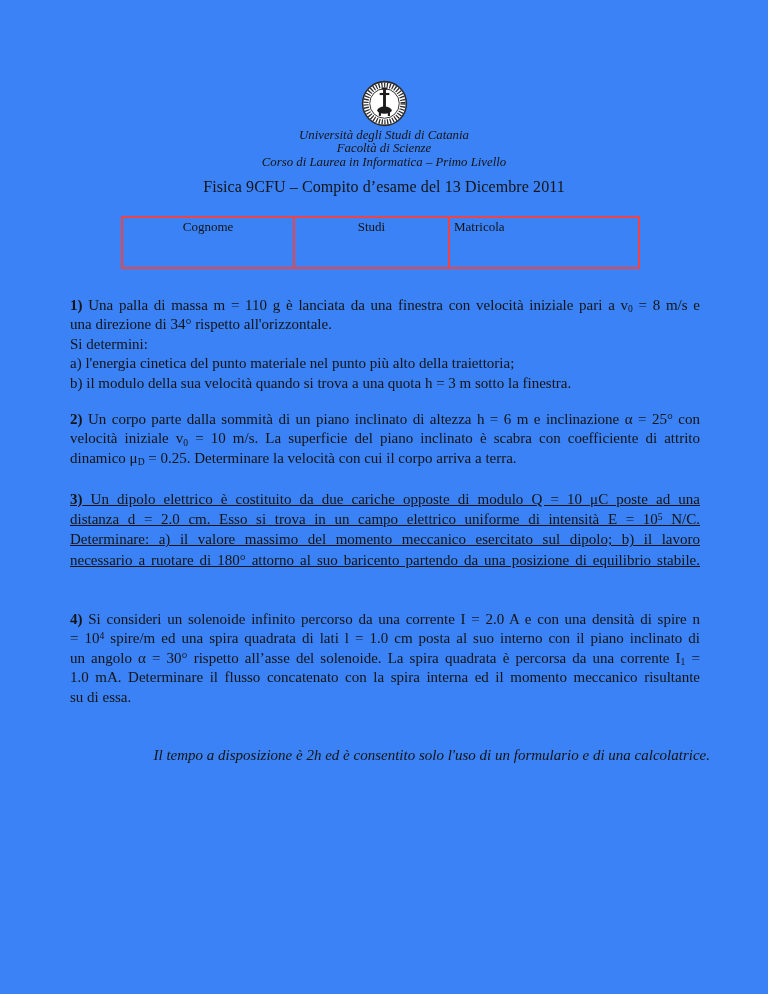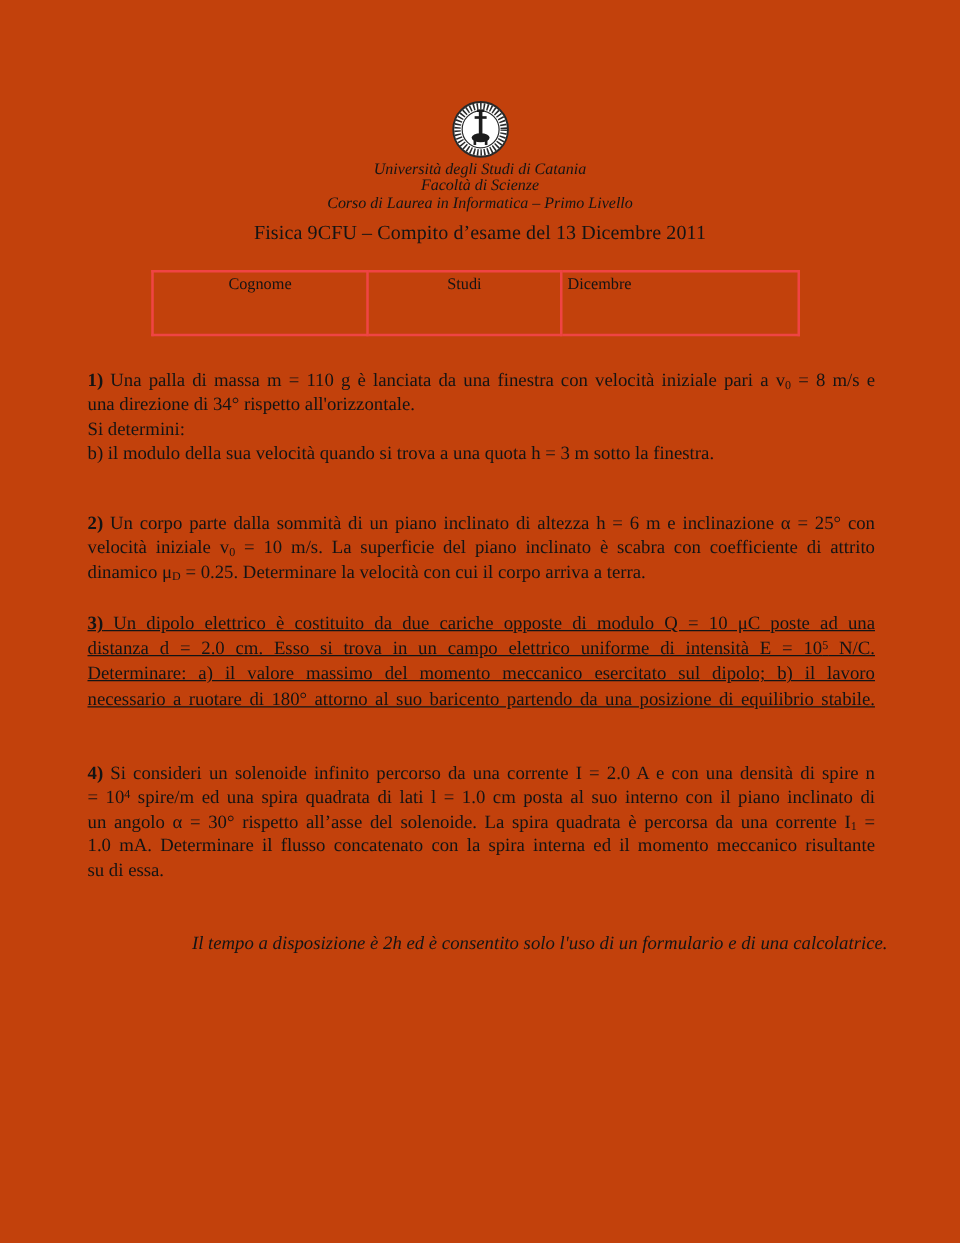--- a/index.html
+++ b/index.html
@@ -1,17 +1,17 @@
 <!DOCTYPE html>
 <html><head>
 <meta charset="utf-8">
 <style>
   html,body{margin:0;padding:0;background:#ffffff;}
   .page{
-    position:relative;width:768px;height:994px;background:#c2410c;
+    position:relative;width:768px;height:994px;background:#3b82f6;
     color:#141414;font-family:"Liberation Serif","DejaVu Serif",serif;
     overflow:hidden;
   }
   
   .hdr{position:absolute;top:80px;left:0;width:768px;text-align:center;}
   .seal{display:block;margin:0 auto 2px auto;}
   .inst{font-style:italic;font-size:12.8px;line-height:13.4px;}
   .title{font-weight:normal;font-size:16px;line-height:17px;margin-top:9px;letter-spacing:0.1px;}
   
   .stable{
@@ -70,30 +70,31 @@
     </colgroup>
     <tbody>
         <tr>
       <td class="td-center">
         <span>Cognome</span>
       </td>
       <td class="td-center">
         <span>Studi</span>
       </td>
       <td class="td-left">
-        <span>Dicembre</span>
+        <span>Matricola</span>
       </td>
     </tr>
   </tbody>
     </table>
 
   <section class="problem" id="p1" style="top:296px;">
     <div class="ln j"><b>1)</b> Una palla di massa m = 110 g è lanciata da una finestra con velocità iniziale pari a v<sub>0</sub> = 8 m/s e</div>
     <div class="ln">una direzione di 34° rispetto all'orizzontale.</div>
     <div class="ln">Si determini:</div>
+    <div class="ln">a) l'energia cinetica del punto materiale nel punto più alto della traiettoria;</div>
     <div class="ln">b) il modulo della sua velocità quando si trova a una quota h = 3 m sotto la finestra.</div>
   </section>
 
   <section class="problem" id="p2" style="top:410px;">
     <div class="ln j"><b>2)</b> Un corpo parte dalla sommità di un piano inclinato di altezza h = 6 m e inclinazione α = 25° con</div>
     <div class="ln j">velocità iniziale v<sub>0</sub> = 10 m/s. La superficie del piano inclinato è scabra con coefficiente di attrito</div>
     <div class="ln">dinamico μ<sub>D</sub> = 0.25. Determinare la velocità con cui il corpo arriva a terra.</div>
   </section>
 
   <section class="problem" id="p3" style="top:489px;text-decoration:underline;">

